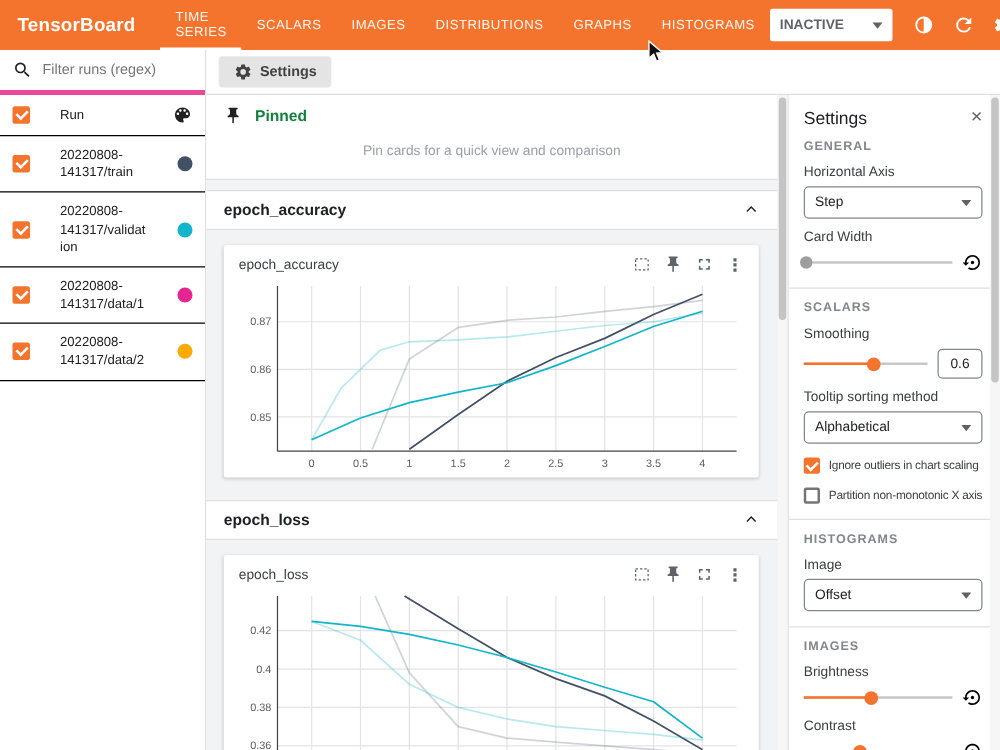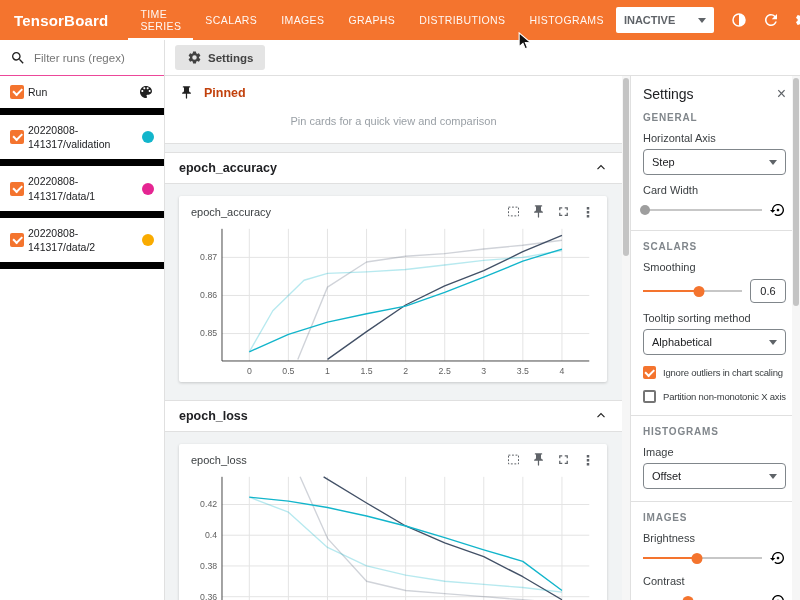--- a/index.html
+++ b/index.html
@@ -14,24 +14,24 @@
 .tab{padding:2px 12px 0;display:flex;align-items:center;font-size:10.5px;letter-spacing:.4px;color:rgba(255,255,255,.95);cursor:pointer;border-bottom:2px solid transparent;font-weight:500}
 .tab.active{border-bottom-color:#fff}
 .hdr-right{margin-left:auto;display:flex;align-items:center;gap:2px;padding-right:6px}
 .status-box{background:#fff;color:#5f6368;height:26px;display:flex;align-items:center;justify-content:space-between;padding:0 8px;border-radius:2px;font-size:11px;font-weight:600;margin-right:8px;min-width:98px;cursor:pointer}
 .caret{width:0;height:0;border-left:4px solid transparent;border-right:4px solid transparent;border-top:5px solid #5f6368}
 .hicon{width:30px;height:30px;display:flex;align-items:center;justify-content:center;background:none;border:none;color:#fff;cursor:pointer}
 .hicon svg{width:18px;height:18px;fill:currentColor;color:#fff}
 
 .content{flex:1;display:flex;min-height:0}
 .runs-panel{width:165px;flex:0 0 165px;border-right:1px solid #e0e0e0;background:#fff}
-.search-row{height:36px;display:flex;align-items:center;gap:8px;padding:0 10px;border-bottom:1px solid #ec4899}
+.search-row{height:36px;display:flex;align-items:center;gap:8px;padding:0 10px;border-bottom:4px solid #ec4899}
 .search-row svg{width:16px;height:16px;fill:#5f6368;flex:none}
 .search-row input{border:none;outline:none;flex:1;min-width:0;font-size:11.5px;font-family:inherit;color:#212121}
-.run-row{display:flex;align-items:center;gap:4px;padding:8px 10px;border-bottom:7px solid #000000}
+.run-row{display:flex;align-items:center;gap:24px;padding:8px 10px;border-bottom:1px solid #000000}
 .run-row .label{flex:1;font-size:10.5px;color:#202124;line-height:1.35;word-break:break-word}
 .dot{width:12px;height:12px;border-radius:50%;flex:none}
 .palette-ic svg{width:16px;height:16px;fill:#5f6368}
 .cb{width:14px;height:14px;border-radius:2px;flex:none;position:relative;cursor:pointer}
 .cb.checked{background:#f4742e}
 .cb.checked:after{content:'';position:absolute;left:2.5px;top:3px;width:7px;height:3.5px;border-left:2px solid #fff;border-bottom:2px solid #fff;transform:rotate(-45deg)}
 .cb.un{border:2px solid #757575;background:#fff}
 
 .right-col{flex:1;display:flex;flex-direction:column;min-width:0}
 .tags-toolbar{height:36px;flex:0 0 36px;background:#fff;display:flex;align-items:center;padding:0 10px;gap:8px;border-bottom:1px solid #e0e0e0}
@@ -44,21 +44,21 @@
 .chip.selected{background:#e8eaed}
 .settings-btn{display:flex;align-items:center;gap:6px;background:#e4e4e4;border:none;border-radius:3px;padding:5px 12px;font-size:11.5px;font-weight:600;color:#424242;cursor:pointer;flex:none;font-family:inherit}
 .settings-btn svg{width:15px;height:15px;fill:#616161}
 .lower{flex:1;display:flex;min-height:0}
 
 .main-panel{flex:1;position:relative;background:#f1f3f4;overflow:hidden;min-width:0}
 .scroll-area{position:absolute;inset:0 8px 0 0;overflow:hidden}
 .pinned-block{background:#fff;border-bottom:1px solid #e0e0e0}
 .pinned-head{display:flex;align-items:center;gap:10px;padding:9px 14px}
 .pinned-head svg{width:15px;height:15px;fill:#424242}
-.pinned-title{font-size:12.5px;font-weight:600;color:#c2410c}
+.pinned-title{font-size:12.5px;font-weight:600;color:#15803d}
 .pinned-hint{text-align:center;font-size:11px;color:#9aa0a6;padding:6px 0 16px}
 .section-bar{background:#fff;border-top:1px solid #e0e0e0;border-bottom:1px solid #e0e0e0;margin-top:8px;display:flex;align-items:center;justify-content:space-between;padding:8px 14px;cursor:pointer}
 .section-title{font-size:12.5px;font-weight:600;color:#202124}
 .section-bar svg{width:14px;height:14px;stroke:#5f6368;fill:none;stroke-width:2}
 .card-zone{padding:12px 14px 10px}
 .card{background:#fff;width:428px;border-radius:2px;box-shadow:0 1px 3px rgba(0,0,0,.18);padding:6px 8px 4px}
 .card-head{display:flex;align-items:center;padding:2px 4px 4px}
 .card-title{font-size:11px;color:#3c4043;flex:1}
 .card-icons{display:flex;align-items:center;gap:10px}
 .card-icons svg{width:15px;height:15px;fill:#5f6368;color:#5f6368;cursor:pointer}
@@ -142,22 +142,22 @@
 </svg>
 
 <div class="app">
 
   <header class="topbar">
     <div class="brand">TensorBoard</div>
     <nav class="tabs">
       <div class="tab active">TIME SERIES</div>
       <div class="tab">SCALARS</div>
       <div class="tab">IMAGES</div>
+      <div class="tab">DISTRIBUTIONS</div>
       <div class="tab">GRAPHS</div>
-      <div class="tab">DISTRIBUTIONS</div>
       <div class="tab">HISTOGRAMS</div>
     </nav>
     <div class="hdr-right">
       <div class="status-box">
         <span>INACTIVE</span>
         <span class="caret"></span>
       </div>
       <button class="hicon">
           <svg class="ic">
             <use href="#i-contrast"></use>
@@ -185,20 +185,25 @@
             <use href="#i-search"></use>
           </svg>
         <input placeholder="Filter runs (regex)" style="">
       </div>
       <div class="run-row">
         <span class="cb checked"></span>
         <span class="label">Run</span>
         <span class="palette-ic"><svg class="ic">
               <use href="#i-palette"></use>
             </svg></span>
+      </div>
+      <div class="run-row">
+        <span class="cb checked"></span>
+        <span class="label">20220808-141317/train</span>
+        <span class="dot" style="background-color: rgb(66, 80, 102);"></span>
       </div>
       <div class="run-row">
         <span class="cb checked"></span>
         <span class="label">20220808-141317/validation</span>
         <span class="dot" style="background-color: rgb(18, 181, 203);"></span>
       </div>
       <div class="run-row">
         <span class="cb checked"></span>
         <span class="label">20220808-141317/data/1</span>
         <span class="dot" style="background-color: rgb(229, 37, 146);"></span>

